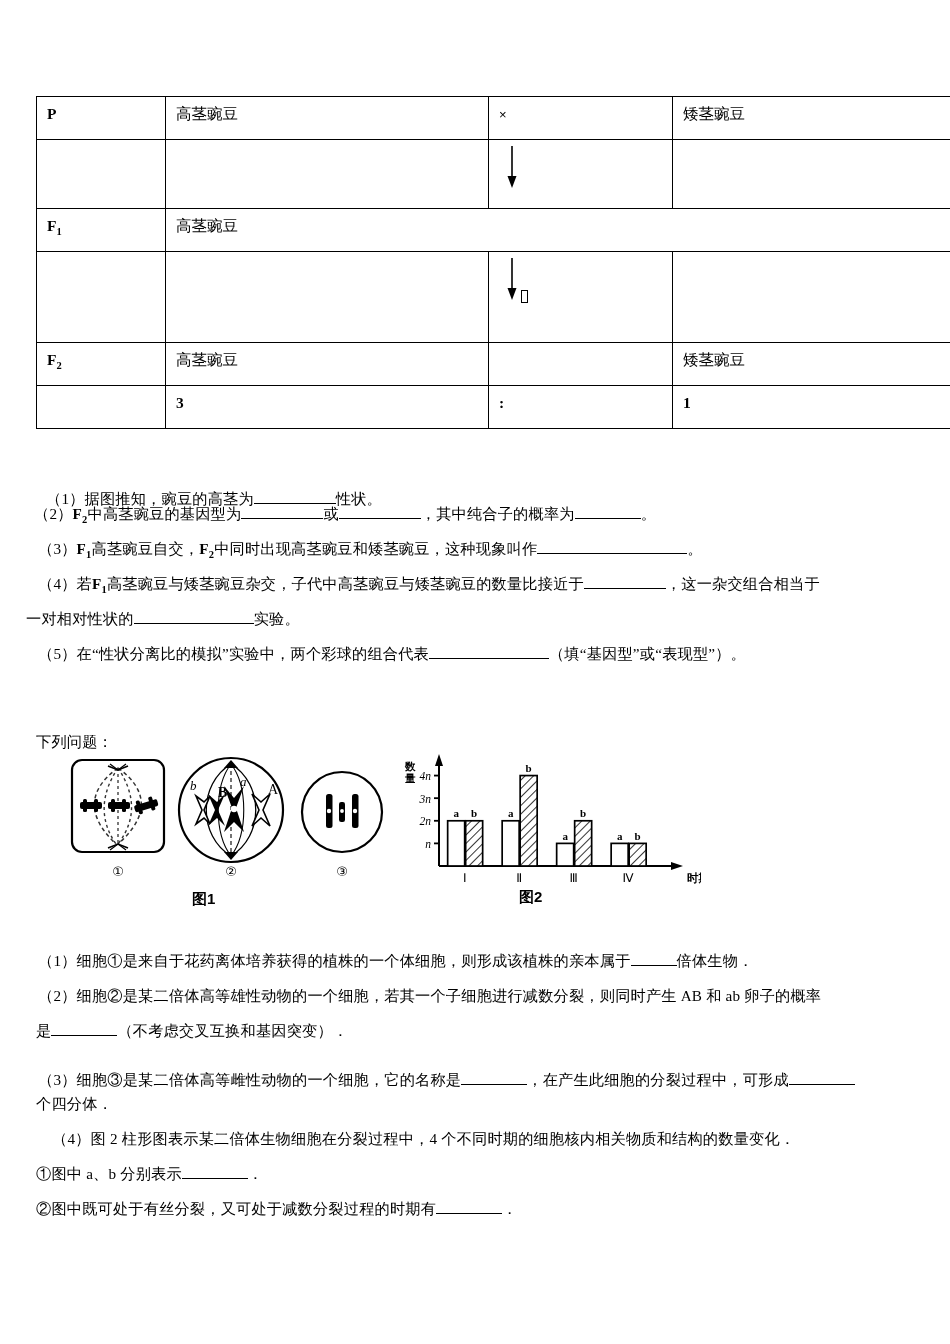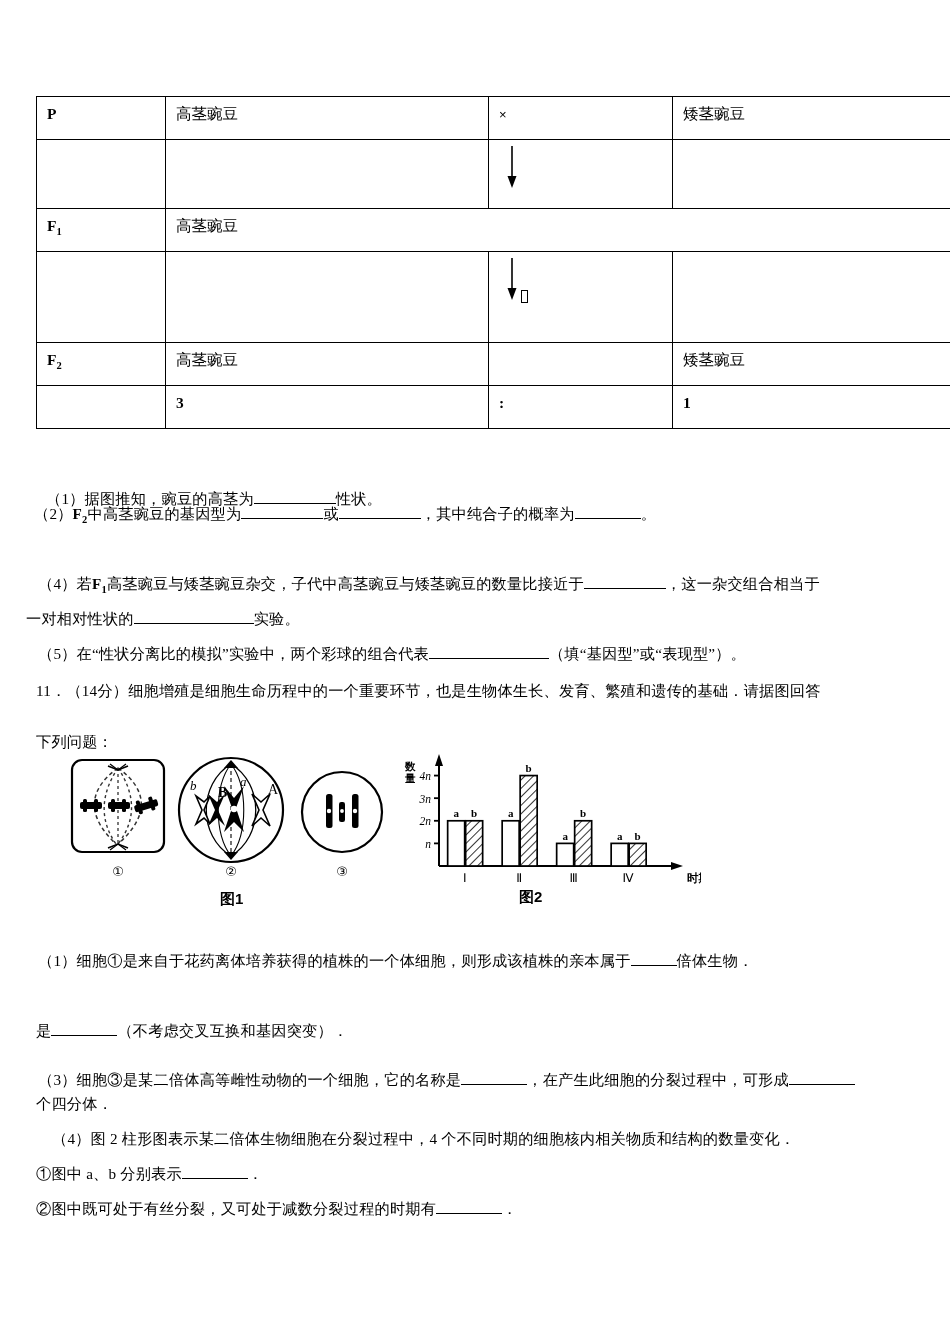--- a/index.html
+++ b/index.html
@@ -212,34 +212,36 @@
   </table>
 
   <div class="qline" style="left:38px; top:488px;margin-left:8px;">
     <span>（1）据图推知，豌豆的高茎为</span><span class="blank-m"></span><span>性状。</span>
   </div>
 
   <div class="qline" style="left:34px; top:503px;">
     <span>（2）</span><b>F</b><b class="sub">2</b><span>中高茎豌豆的基因型为</span><span class="blank-m"></span><span>或</span><span class="blank-m"></span><span>，其中纯合子的概率为</span><span class="blank-s"></span><span>。</span>
   </div>
 
+  <div class="qline" style="left:38px; top:538px;">
+    <span>（3）</span><b>F</b><b class="sub">1</b><span>高茎豌豆自交，</span><b>F</b><b class="sub">2</b><span>中同时出现高茎豌豆和矮茎豌豆，这种现象叫作</span><span class="blank-xl"></span><span>。</span>
+  </div>
 
   <div class="qline" style="left:38px; top:573px;">
     <span>（4）若</span><b>F</b><b class="sub">1</b><span>高茎豌豆与矮茎豌豆杂交，子代中高茎豌豆与矮茎豌豆的数量比接近于</span><span class="blank-m"></span><span>，这一杂交组合相当于</span>
   </div>
 
   <div class="qline" style="left:26px; top:608px;">
     <span>一对相对性状的</span><span class="blank-l"></span><span>实验。</span>
   </div>
 
   <div class="qline" style="left:38px; top:643px;">
     <span>（5）在“性状分离比的模拟”实验中，两个彩球的组合代表</span><span class="blank-l"></span><span>（填“基因型”或“表现型”）。</span>
   </div>
 
-  <div class="qline" style="left:36px; top:680px;">11．（14分）细胞增殖是细胞生命历程中的一个重要环节，也是生物体生长、发育、繁殖和遗传的基础．请据图回答</div>
   <div class="qline" style="left:36px; top:715px;margin-top:16px;">下列问题：</div>
 
   <div class="figures">
 
     <div class="fig1">
       <svg width="350" height="172" viewBox="0 0 350 172" xmlns="http://www.w3.org/2000/svg">
 
         <g>
           <rect x="22" y="8" width="92" height="92" rx="10" ry="10" fill="#fff" stroke="#000" stroke-width="2.2"></rect>
 
@@ -312,21 +314,21 @@
             <rect x="276" y="42" width="6.5" height="34" rx="2.5"></rect>
             <circle cx="279" cy="59" r="2.2" fill="#fff"></circle>
             <rect x="289" y="50" width="6" height="20" rx="2.2"></rect>
             <circle cx="292" cy="59" r="1.9" fill="#fff"></circle>
             <rect x="302" y="42" width="6.5" height="34" rx="2.5"></rect>
             <circle cx="305" cy="59" r="2.2" fill="#fff"></circle>
           </g>
           <text x="292" y="124" font-family="DejaVu Sans, sans-serif" font-size="13" text-anchor="middle" fill="#000">③</text>
         </g>
       </svg>
-      <div class="fig-caption" style="left:142px; top:138px;margin-left:28px;">图1</div>
+      <div class="fig-caption" style="left:142px; top:138px;">图1</div>
     </div>
 
     <div class="fig2">
       <svg id="bar-chart-svg" width="310" height="150" viewBox="0 0 310 150" xmlns="http://www.w3.org/2000/svg">
         <defs>
           <pattern id="hatch" width="6" height="6" patternUnits="userSpaceOnUse" patternTransform="rotate(45)">
             <rect width="6" height="6" fill="#fff"></rect>
             <line x1="0" y1="0" x2="0" y2="6" stroke="#000" stroke-width="1.6"></line>
           </pattern>
         </defs>
@@ -369,20 +371,21 @@
           </g>
       </svg>
       <div class="fig-caption" style="left:128px; top:140px;">图2</div>
     </div>
   </div>
 
   <div class="qline" style="left:38px; top:950px;">
     <span>（1）细胞①是来自于花药离体培养获得的植株的一个体细胞，则形成该植株的亲本属于</span><span class="blank-xs"></span><span>倍体生物．</span>
   </div>
 
+  <div class="qline" style="left:38px; top:985px;">（2）细胞②是某二倍体高等雄性动物的一个细胞，若其一个子细胞进行减数分裂，则同时产生 AB 和 ab 卵子的概率</div>
   <div class="qline" style="left:36px; top:1020px;">
     <span>是</span><span class="blank-s"></span><span>（不考虑交叉互换和基因突变）．</span>
   </div>
 
   <div class="qline" style="left:38px; top:1058px;margin-top:11px;">
     <span>（3）细胞③是某二倍体高等雌性动物的一个细胞，它的名称是</span><span class="blank-s"></span><span>，在产生此细胞的分裂过程中，可形成</span><span class="blank-s"></span>
   </div>
   <div class="qline" style="left:36px; top:1093px;">个四分体．</div>
 
   <div class="qline" style="left:36px; top:1128px;margin-left:16px;">（4）图 2 柱形图表示某二倍体生物细胞在分裂过程中，4 个不同时期的细胞核内相关物质和结构的数量变化．</div>

